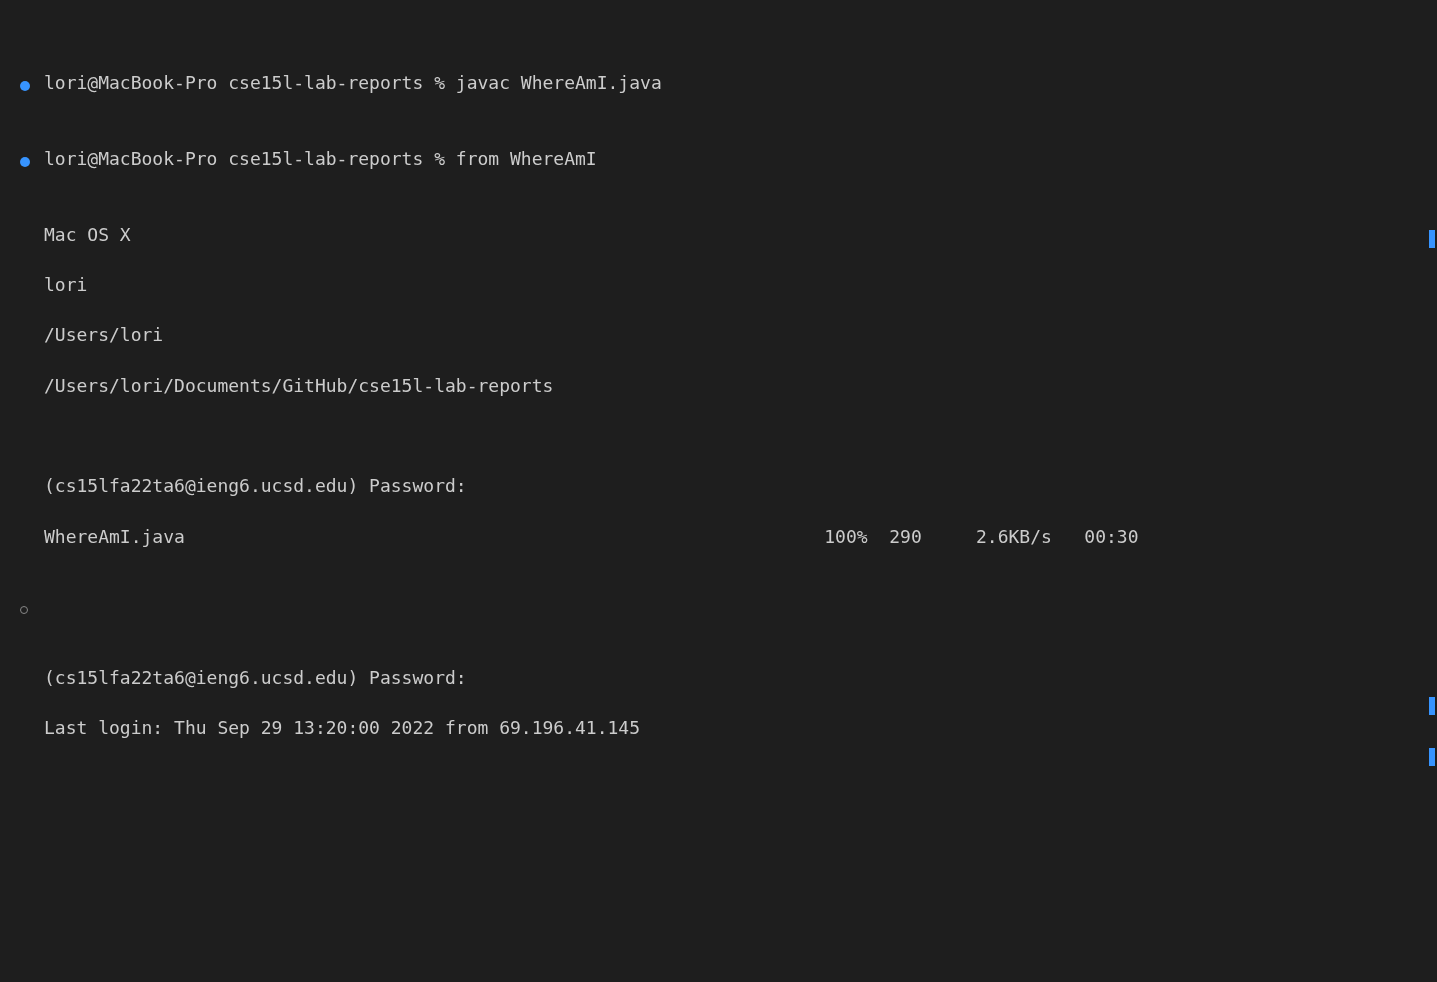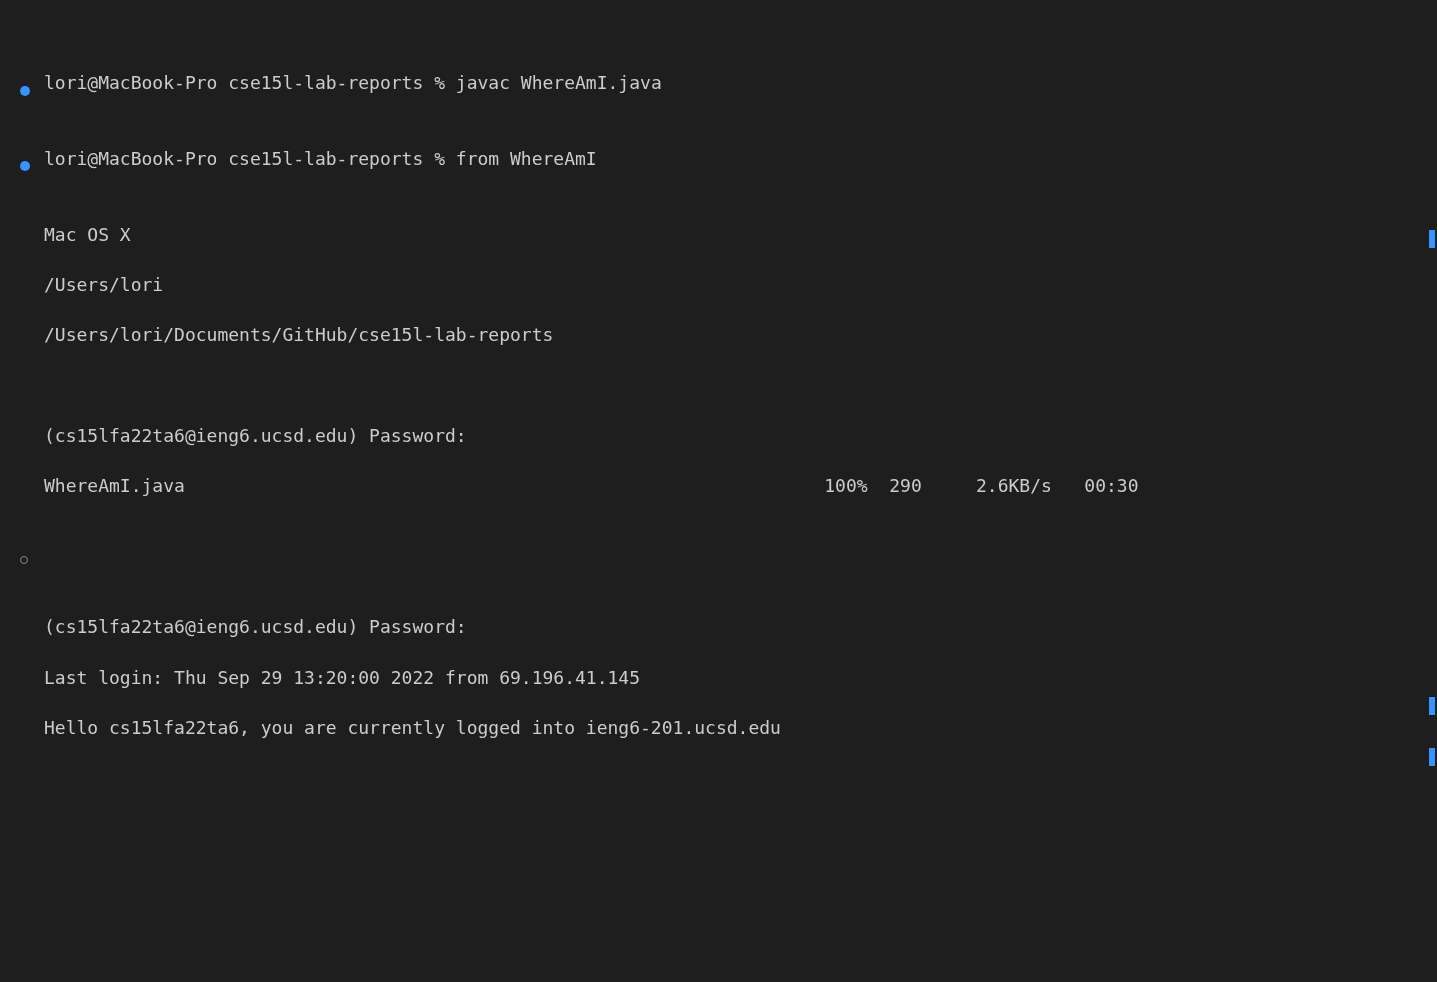--- a/index.html
+++ b/index.html
@@ -18,21 +18,21 @@
     height: 982px;
     overflow: hidden;
     position: relative;
   }
   .terminal {
     white-space: pre;
     font-family: inherit;
   }
   .line {
     display: flex;
-    align-items: flex-end;
+    align-items: center;
     white-space: pre;
   }
   .dot {
     display: inline-block;
     width: 10px;
     height: 10px;
     border-radius: 50%;
     margin-right: 14px;
     margin-top: 7px;
     flex-shrink: 0;
@@ -66,32 +66,32 @@
 </head>
 <body>
 
 <div class="terminal">
 
 <div class="line"><span class="dot dot-filled"></span><span><span>lori@MacBook-Pro cse15l-lab-reports % </span><span>javac WhereAmI.java</span></span></div>
 
 <div class="line"><span class="dot dot-filled"></span><span><span>lori@MacBook-Pro cse15l-lab-reports % </span><span>from WhereAmI</span></span></div>
 
 <div class="line"><span class="no-dot"></span><span>Mac OS X</span></div>
+<div class="line"><span class="no-dot"></span><span>lori</span></div>
 <div class="line"><span class="no-dot"></span><span>/Users/lori</span></div>
 <div class="line"><span class="no-dot"></span><span>/Users/lori/Documents/GitHub/cse15l-lab-reports</span></div>
 
 
 <div class="line"><span class="no-dot"></span><span>(cs15lfa22ta6@ieng6.ucsd.edu) Password:</span></div>
 <div class="line"><span class="no-dot"></span><span>WhereAmI.java                                                           100%  290     2.6KB/s   00:30</span></div>
 
 <div class="line"><span class="dot dot-hollow"></span></div>
 
 <div class="line"><span class="no-dot"></span><span>(cs15lfa22ta6@ieng6.ucsd.edu) Password:</span></div>
 <div class="line"><span class="no-dot"></span><span>Last login: Thu Sep 29 13:20:00 2022 from 69.196.41.145</span></div>
-<div class="line"><span class="no-dot"></span><span>Hello cs15lfa22ta6, you are currently logged into ieng6-201.ucsd.edu</span></div>
 <div class="line"><span class="no-dot"></span><span>&nbsp;</span></div>
 <div class="line"><span class="no-dot"></span><span>&nbsp;</span></div>
 
 
 
 
 
 
 
 

